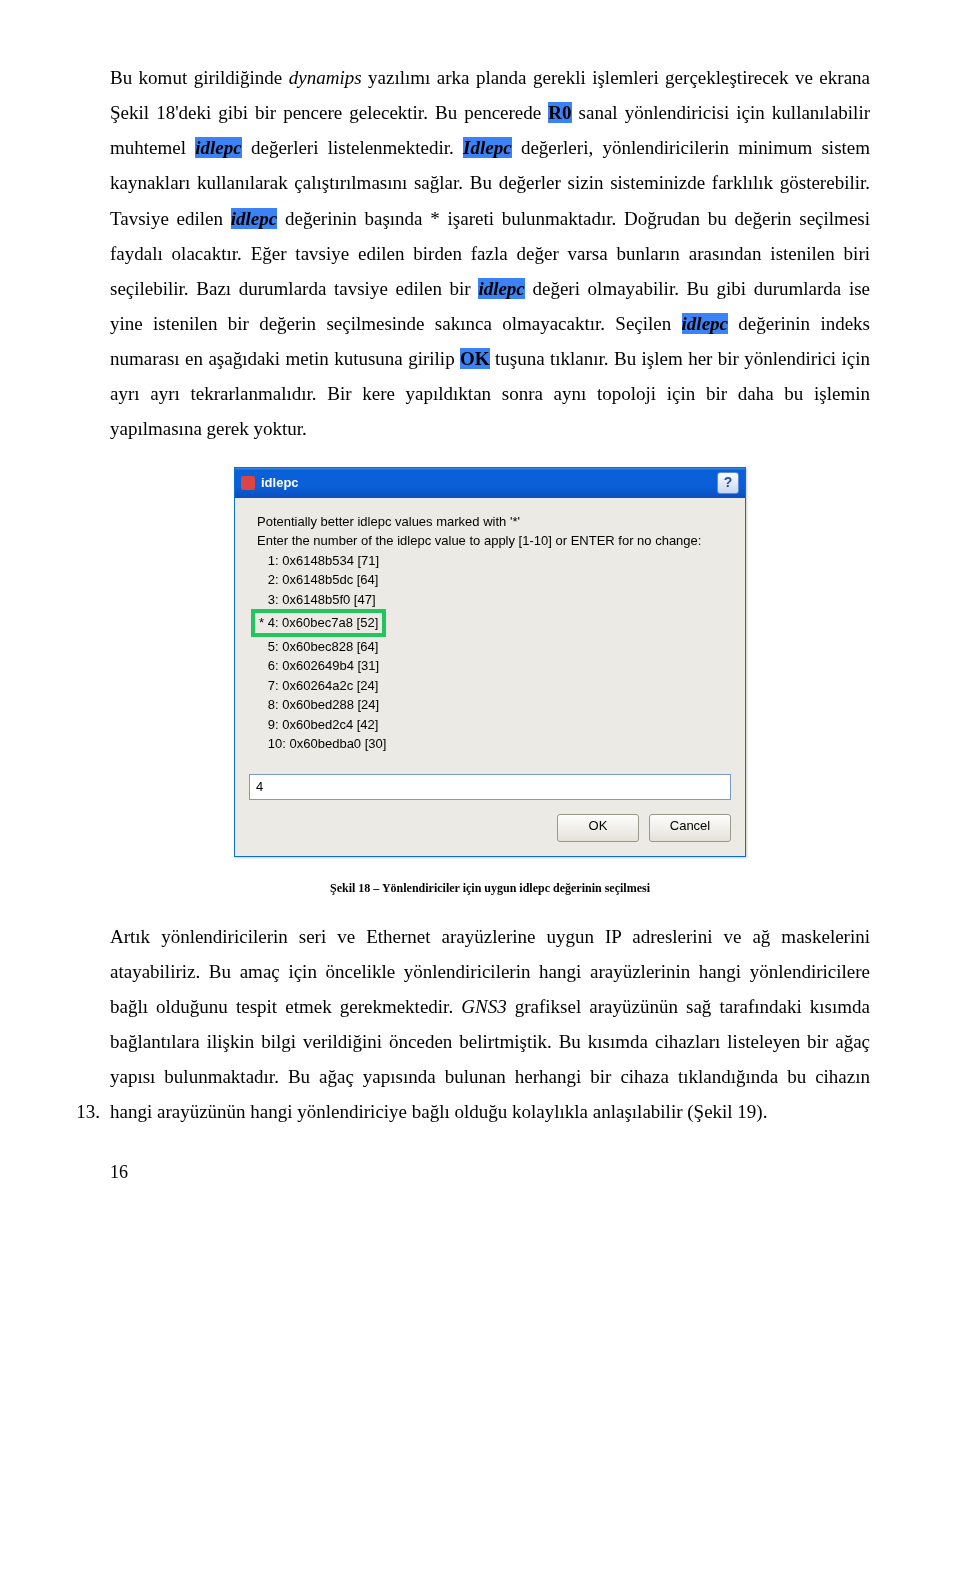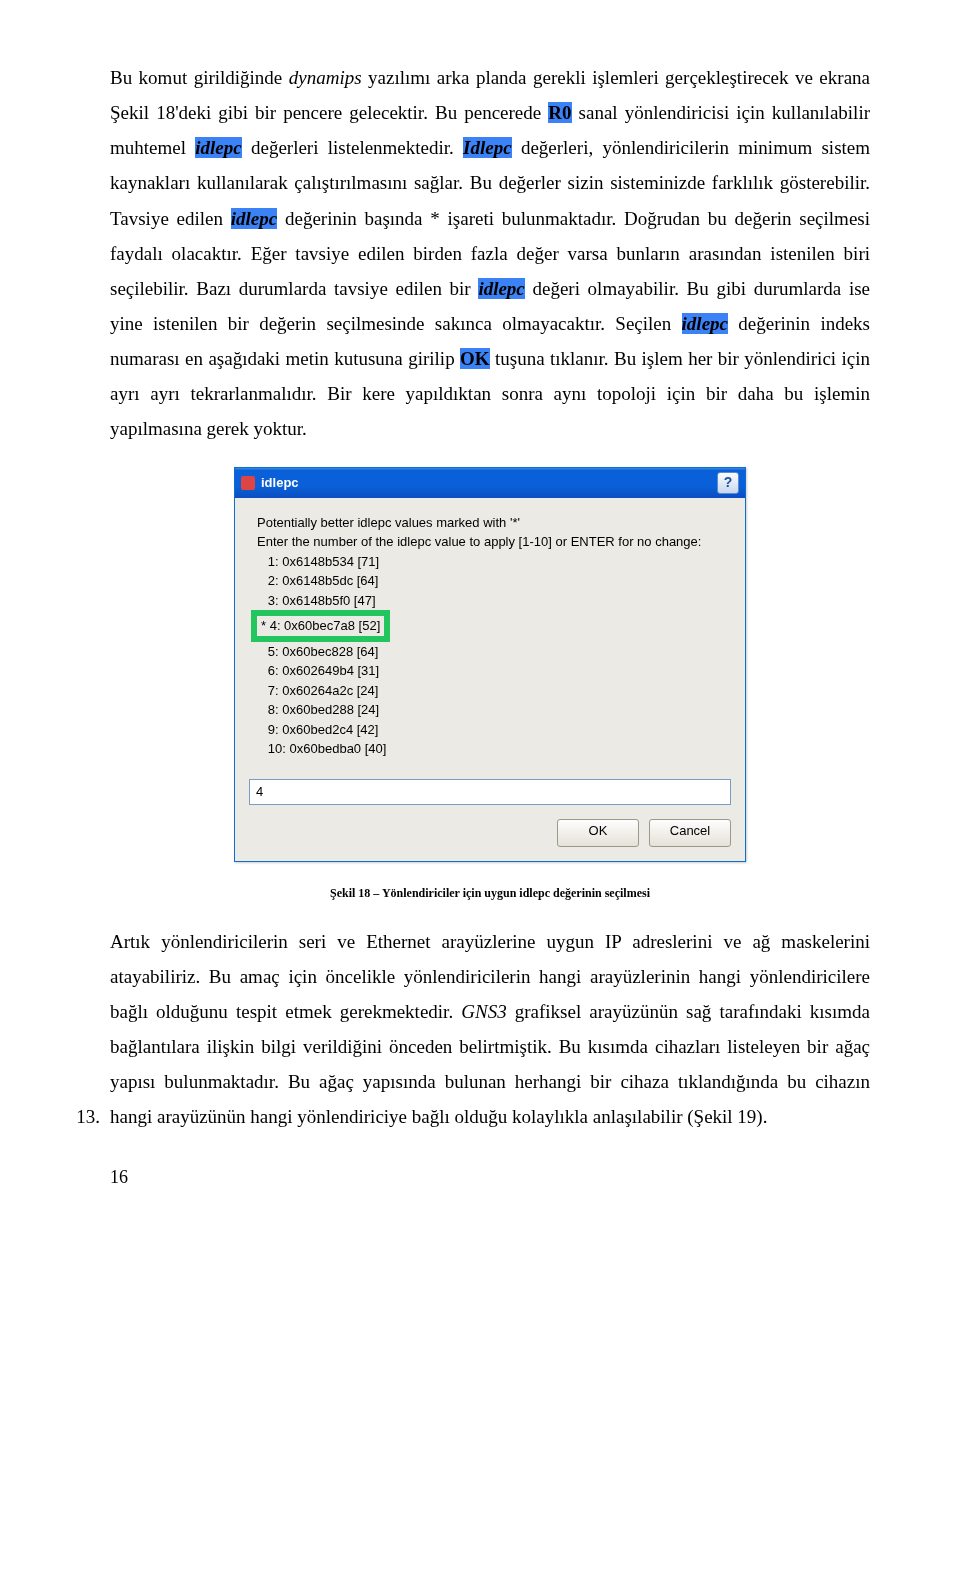--- a/index.html
+++ b/index.html
@@ -57,30 +57,29 @@
     background: linear-gradient(#fdfdfd,#c7d7ee);
     border: 1px solid #5a8bd9;
     border-radius: 3px;
     color: #1b4fa6;
     font-weight: bold;
     font-size: 14px;
     line-height: 18px;
     text-align: center;
   }
   .dialog-body {
-    padding: 8px 14px 14px 14px;
-    margin-top: 7px;
+    padding: 14px 14px 14px 14px;
   }
   .dlg-line {
     white-space: pre;
     padding-left: 8px;
   }
   .dlg-highlight {
     display: inline-block;
-    border: 6px solid #22c55e;
+    border: 4px solid #22c55e;
     padding: 0 4px;
     margin-left: -6px;
   }
   .dlg-input {
     width: 100%;
     box-sizing: border-box;
     height: 26px;
     border: 1px solid #7a9bc5;
     background: #fff;
     padding: 2px 6px;
@@ -148,21 +147,21 @@
     <div class="dlg-line">Enter the number of the idlepc value to apply [1-10] or ENTER for no change:</div>
     <div class="dlg-line">   1: 0x6148b534 [71]</div>
     <div class="dlg-line">   2: 0x6148b5dc [64]</div>
     <div class="dlg-line">   3: 0x6148b5f0 [47]</div>
     <div class="dlg-line"><span class="dlg-highlight">* 4: 0x60bec7a8 [52]</span></div>
     <div class="dlg-line">   5: 0x60bec828 [64]</div>
     <div class="dlg-line">   6: 0x602649b4 [31]</div>
     <div class="dlg-line">   7: 0x60264a2c [24]</div>
     <div class="dlg-line">   8: 0x60bed288 [24]</div>
     <div class="dlg-line">   9: 0x60bed2c4 [42]</div>
-    <div class="dlg-line">   10: 0x60bedba0 [40]</div>
+    <div class="dlg-line">   10: 0x60bedba0 [30]</div>
     <input class="dlg-input" value="4" style="">
     <div class="dlg-buttons">
       <div class="dlg-btn">OK</div>
       <div class="dlg-btn">Cancel</div>
     </div>
   </div>
 </div>
 
 <div class="caption">Şekil 18 – Yönlendiriciler için uygun idlepc değerinin seçilmesi</div>
 

